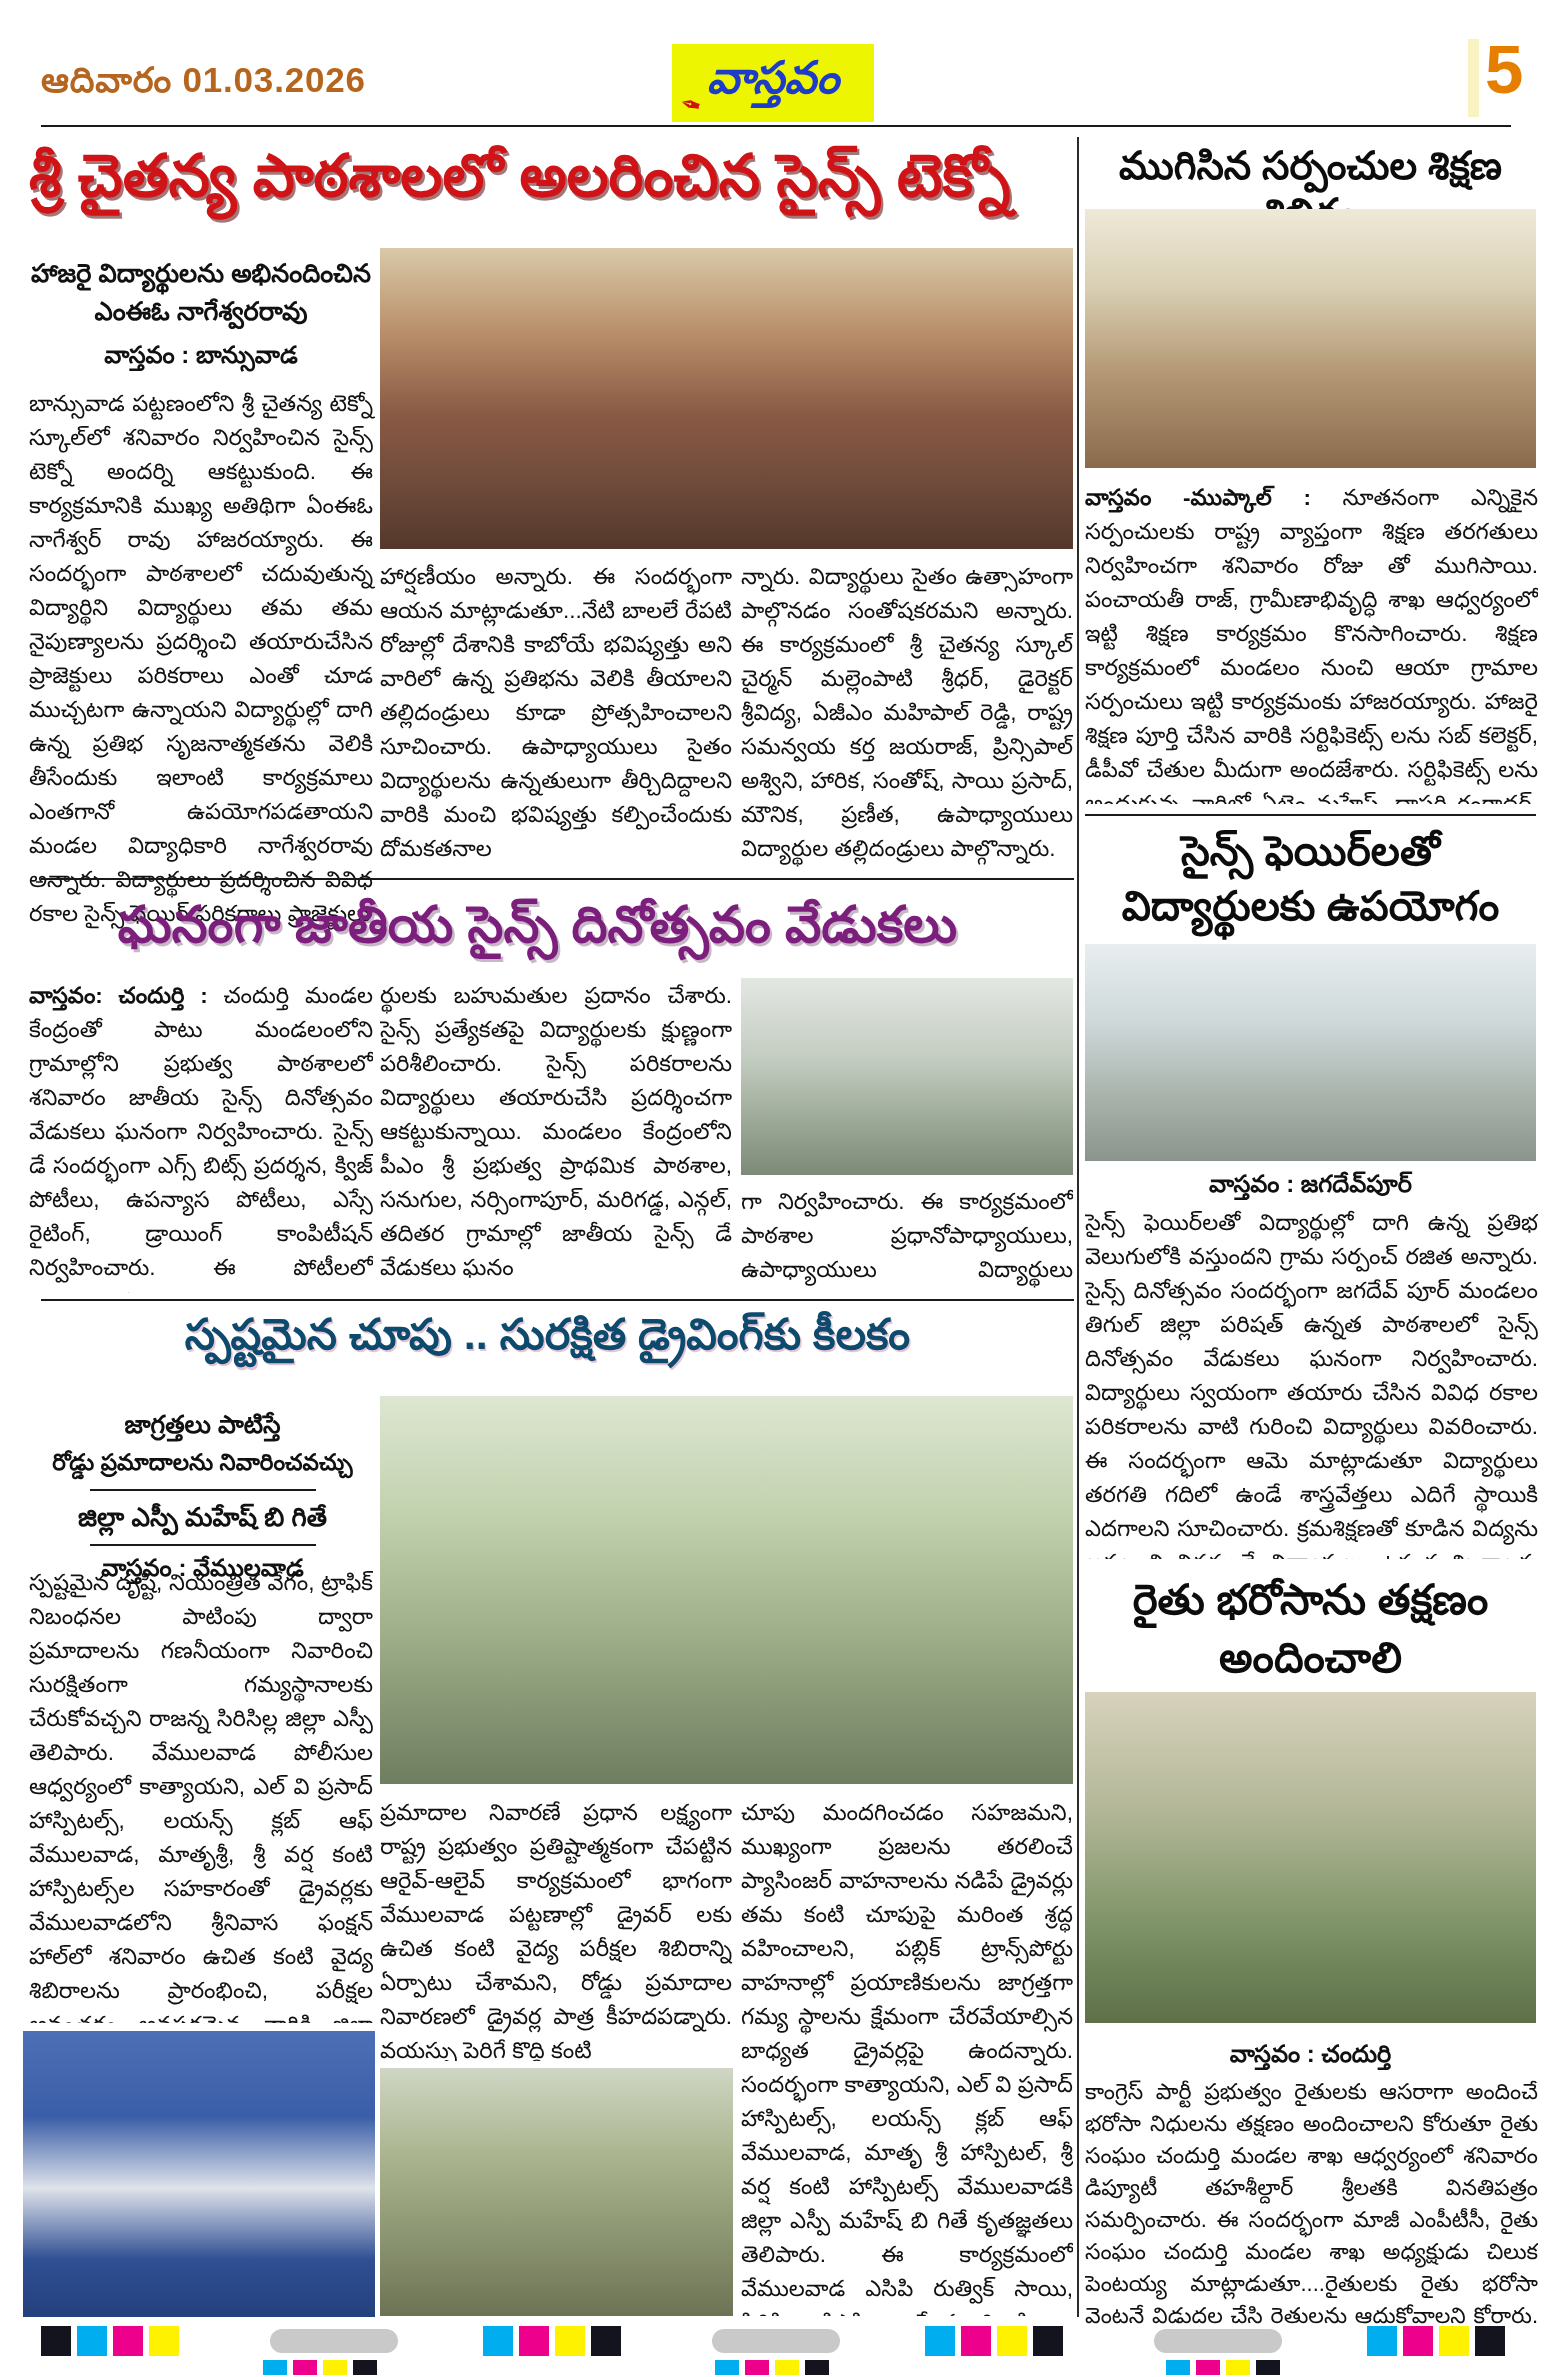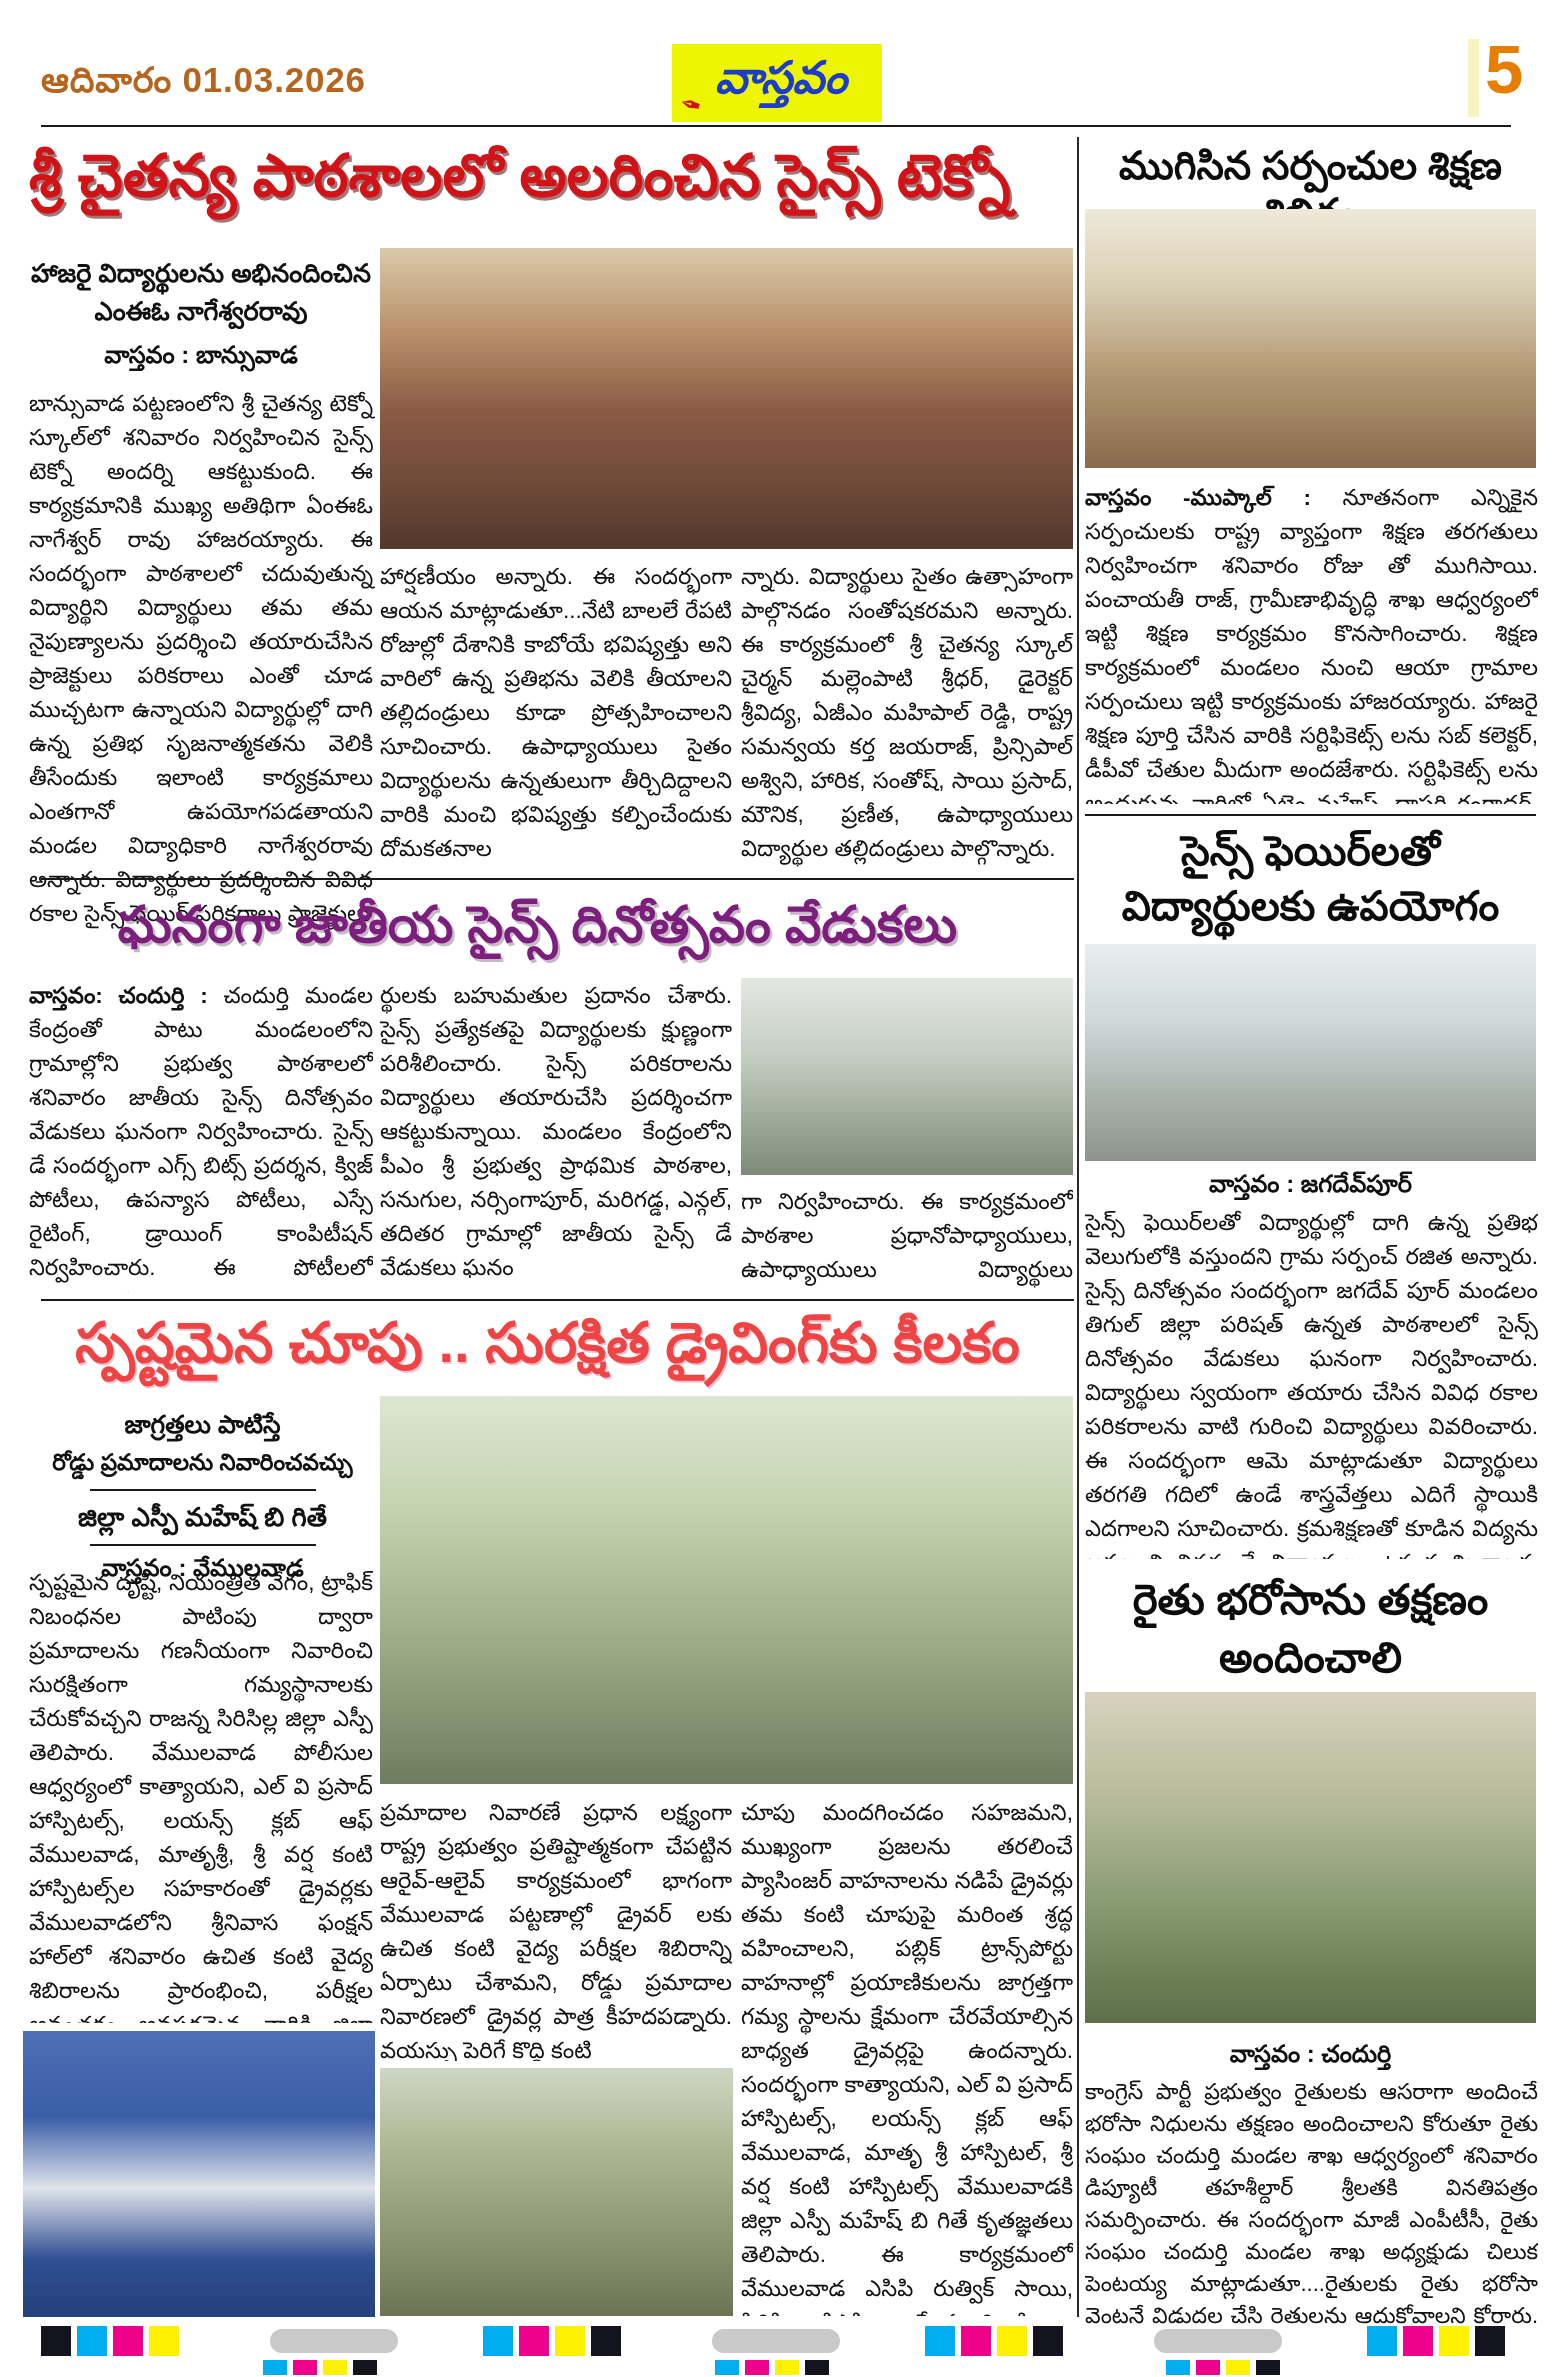--- a/index.html
+++ b/index.html
@@ -3,40 +3,40 @@
 <meta charset="utf-8">
 <style>
   html,body{margin:0;padding:0;background:#e9e9e9;}
   #page{position:relative;width:1555px;height:2377px;background:#ffffff;
         font-family:"Liberation Sans",sans-serif;color:#111;overflow:hidden;}
   .abs{position:absolute;}
   
   .date{left:41px;top:60px;font-size:35px;font-weight:bold;color:#b5651d;letter-spacing:0.8px;}
   .headrule{left:41px;top:125px;width:1470px;height:2.3px;background:#1a1a1a;}
   .masthead{left:672px;top:44px;width:202px;height:78px;background:#edf600;
-            display:flex;align-items:center;justify-content:center;padding-left:8px;}
+            display:flex;align-items:center;justify-content:center;}
   .masthead .title{font-size:45px;font-weight:bold;color:#1d3cc9;font-style:italic;}
   .penicon{position:absolute;left:7.5px;bottom:3px;font-size:25.6px;color:#d41111;transform:rotate(195deg);}
   .pagenumband{left:1468px;top:39px;width:10.5px;height:78px;background:#f8f3c0;}
   .pagenum{left:1485px;top:30px;font-size:69px;font-weight:bold;color:#e67e00;}
   
   .body{font-size:22.6px;line-height:34px;text-align:justify;}
   .body b{font-weight:bold;}
   .byline{font-weight:bold;text-align:center;font-size:24px;}
   .subhead{font-weight:bold;text-align:center;font-size:25.6px;line-height:38px;}
   .rule{background:#1a1a1a;height:2.3px;}
   .vrule{left:1077px;top:137px;width:1.5px;height:2180px;background:#2a2a2a;}
   
   .hl-red{left:29px;top:140px;width:1045px;font-size:59px;font-weight:800;color:#cf1316;
           text-shadow:2.3px 3px 0 rgba(90,5,8,.55);line-height:1.25;}
   .hl-black-b{left:1085px;top:143px;width:451px;font-size:39px;font-weight:800;color:#0c0c0c;text-align:center;line-height:1.2;}
   .hl-purple{left:60px;top:895px;width:955px;font-size:51px;font-weight:800;color:#7c1f7c;
              text-align:center;text-shadow:2.3px 3px 0 rgba(70,15,70,.30);}
   .hl-black-c{left:1085px;top:824px;width:451px;font-size:41px;font-weight:800;color:#0c0c0c;text-align:center;line-height:1.35;}
-  .hl-magenta{left:36px;top:1310px;width:1023px;font-size:56px;font-weight:800;color:#ef4444;text-align:center;
+  .hl-magenta{left:36px;top:1310px;width:1023px;font-size:43px;font-weight:800;color:#0c4a6e;text-align:center;
               text-shadow:1.5px 2.3px 0 rgba(160,20,80,.25);}
   .hl-black-f{left:1085px;top:1576px;width:451px;font-size:42px;font-weight:800;color:#0c0c0c;text-align:center;}
   .sub-f{left:1085px;top:1720px;width:451px;font-size:30px;font-weight:bold;text-align:center;}
   
   .photo{background:linear-gradient(135deg,#b8a58c 0%,#8c7b66 35%,#c9bfae 60%,#77705e 100%);}
   .photo.school{background:
      linear-gradient(180deg,#d9c9a8 0%,#b98f6a 28%,#8a5a45 55%,#6f4b3a 78%,#54382c 100%);}
   .photo.hall{background:
      linear-gradient(180deg,#efe9d8 0%,#d9cfb4 30%,#b59a76 62%,#8a6a4c 100%);}
   .photo.classroom{background:

